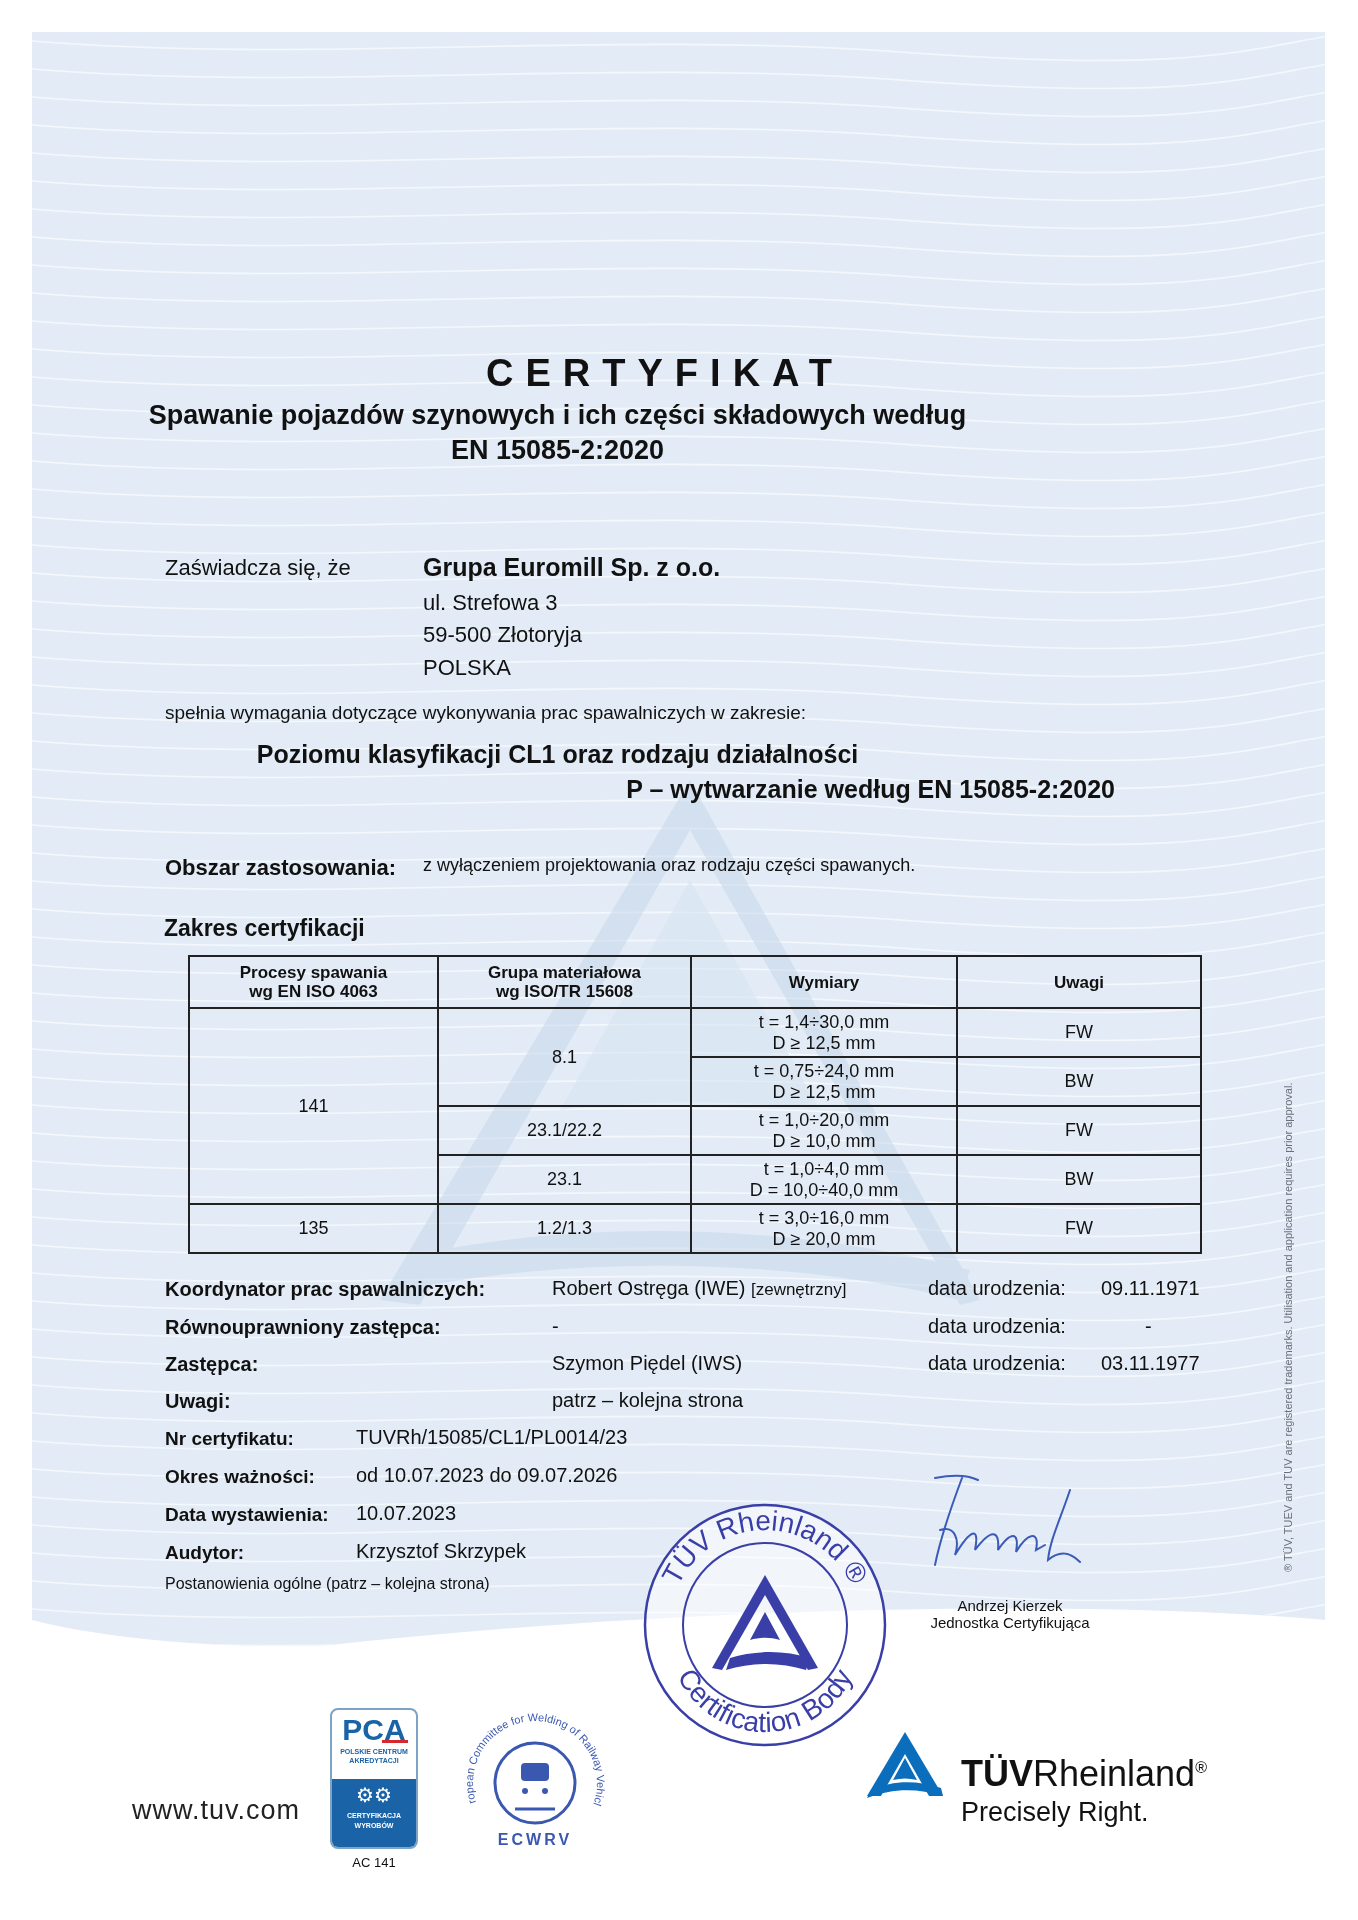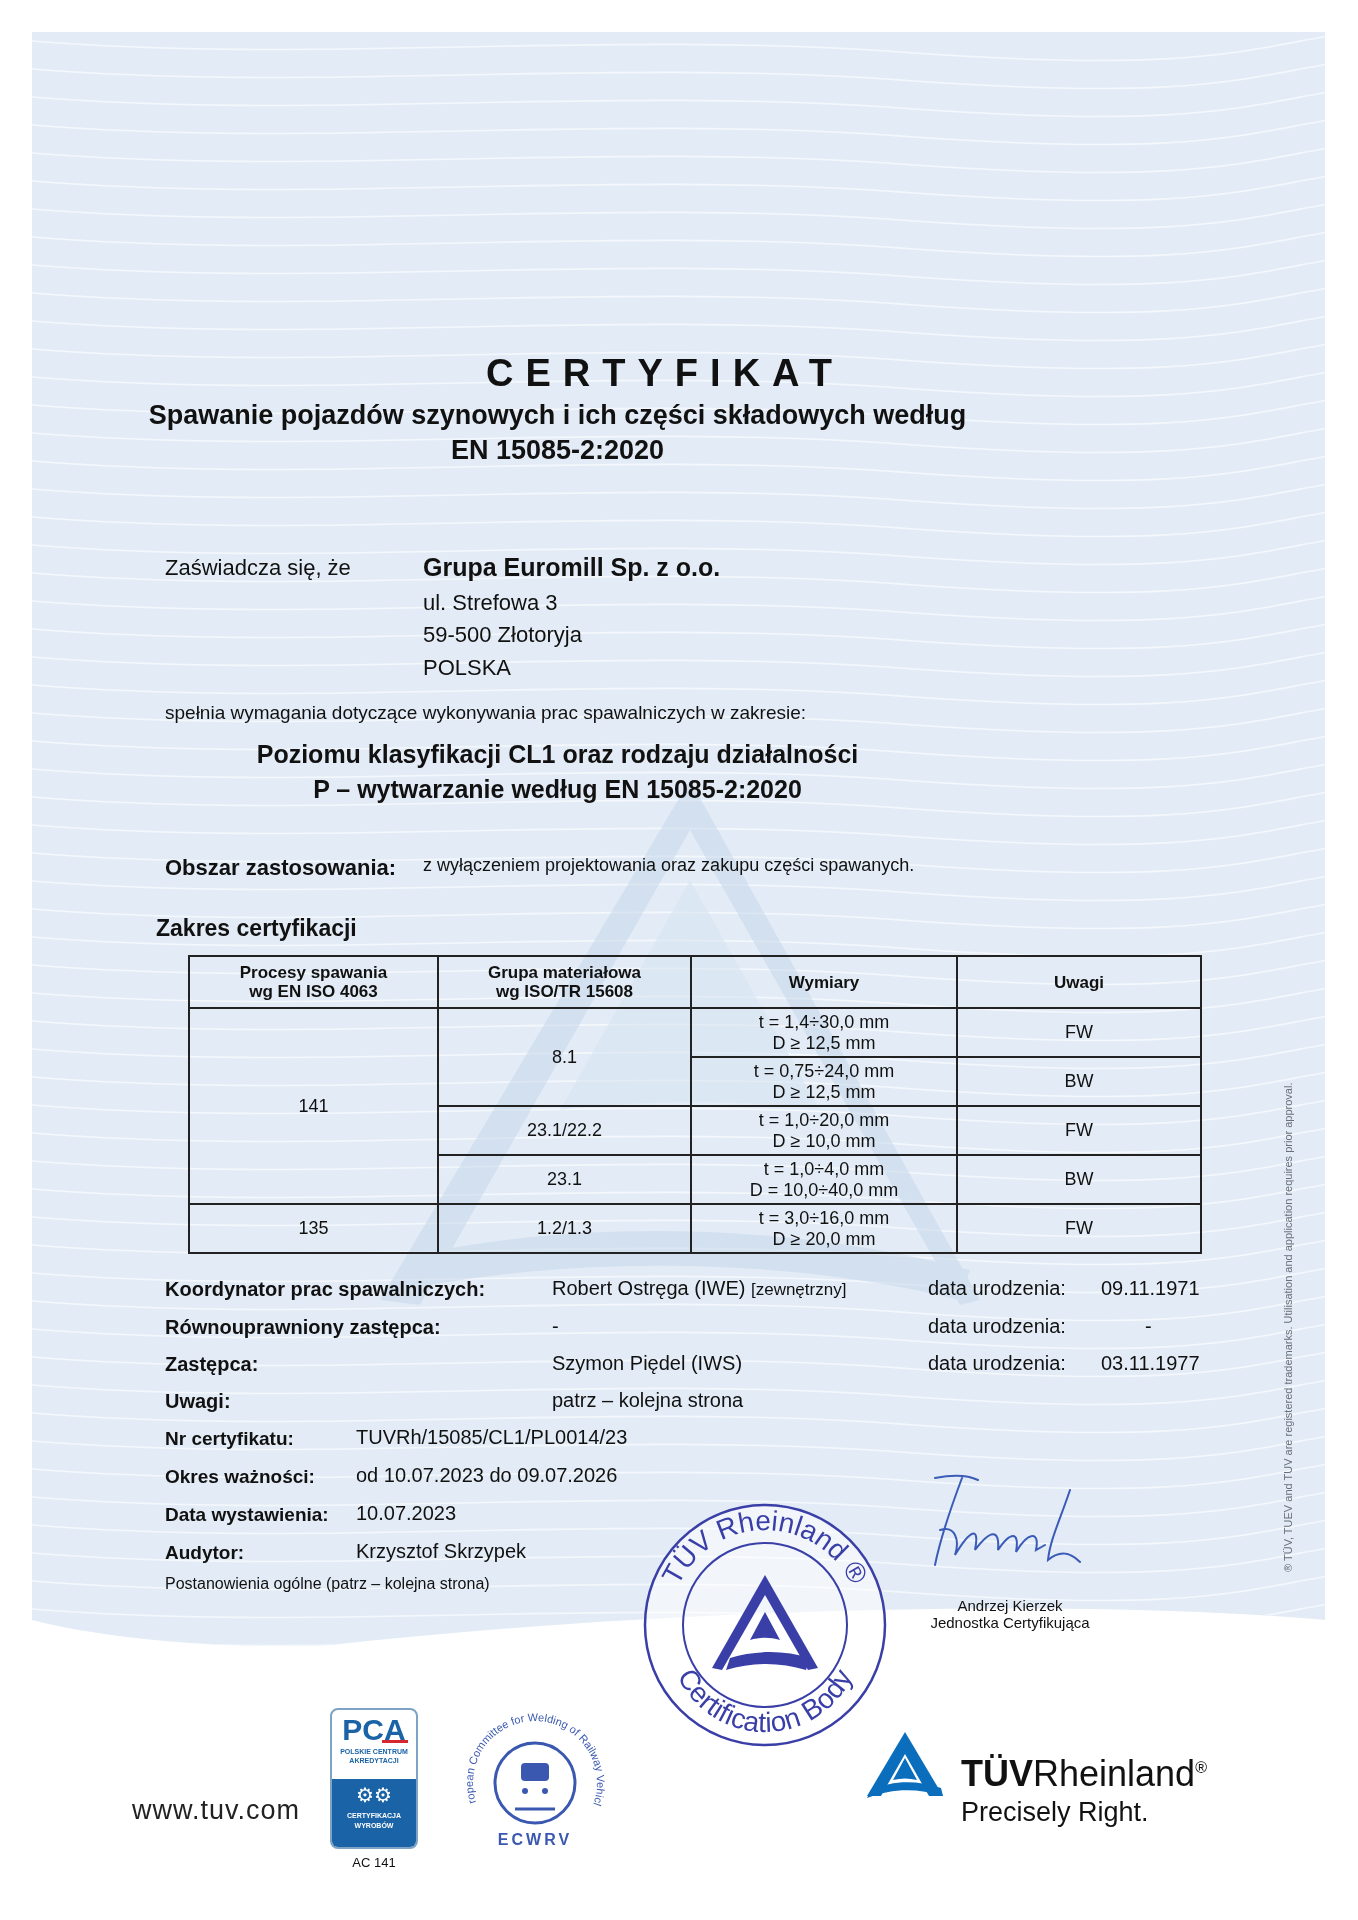--- a/index.html
+++ b/index.html
@@ -123,28 +123,28 @@
 <div class="abs subtitle" style="top:435px;">EN 15085-2:2020</div>
 
 <div class="abs t" style="left:165px; top:555px;">Zaświadcza się, że</div>
 <div class="abs b" style="left:423px; top:553px; font-size:25px;">Grupa Euromill Sp. z o.o.</div>
 <div class="abs t" style="left:423px; top:590px;">ul. Strefowa 3</div>
 <div class="abs t" style="left:423px; top:622px;">59-500 Złotoryja</div>
 <div class="abs t" style="left:423px; top:655px;">POLSKA</div>
 <div class="abs" style="left:165px; top:702px; font-size:19px;">spełnia wymagania dotyczące wykonywania prac spawalniczych w zakresie:</div>
 
 <div class="abs subtitle" style="top:740px; font-size:25px;">Poziomu klasyfikacji CL1 oraz rodzaju działalności</div>
-<div class="abs subtitle" style="top:775px; font-size:25px;">P – wytwarzanie według EN 15085-2:2020</div>
+<div class="abs subtitle" style="top:775px; font-size:25px;text-align:right;">P – wytwarzanie według EN 15085-2:2020</div>
 
 <div class="abs b" style="left:165px; top:855px; font-size:22px;">Obszar zastosowania:</div>
 <div class="abs" style="left:423px; top:855px; font-size:18px; line-height:21px;">
-  <div>z wyłączeniem projektowania oraz zakupu części spawanych.</div>
-</div>
-
-<div class="abs b" style="left:156px; top:915px; font-size:23px;">Zakres certyfikacji</div>
+  <div>z wyłączeniem projektowania oraz rodzaju części spawanych.</div>
+</div>
+
+<div class="abs b" style="left:164px; top:915px; font-size:23px;">Zakres certyfikacji</div>
 
 <table class="scope">
   <colgroup>
     <col style="width:249px">
       <col style="width:253px">
       <col style="width:266px">
       <col style="width:244px">
   </colgroup>
   <thead>
     <tr>

